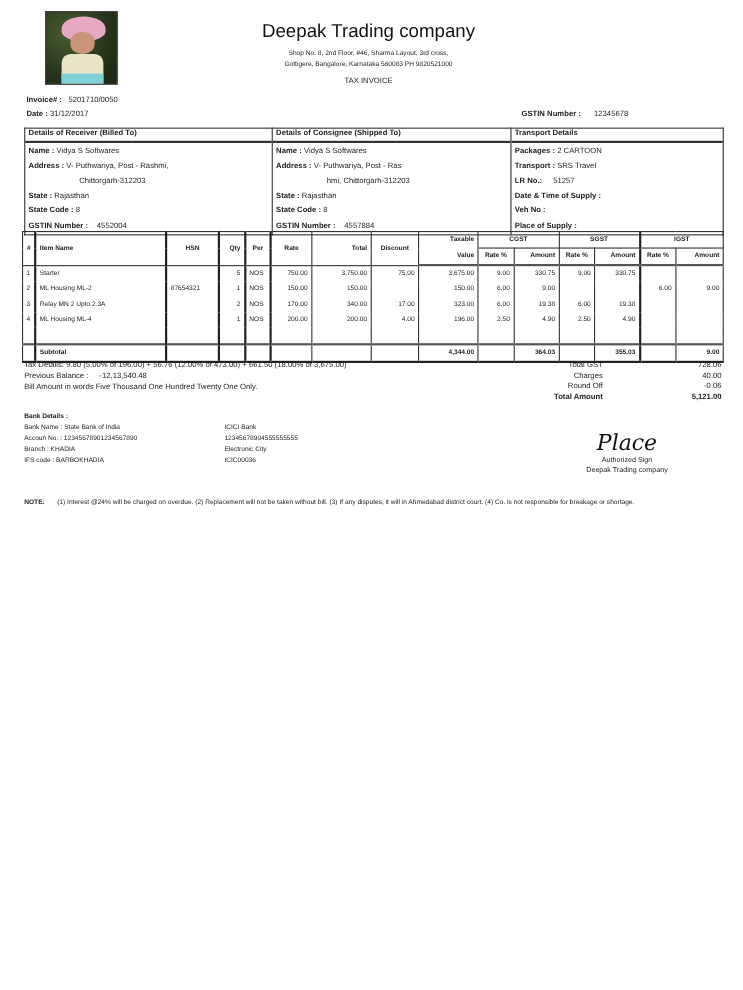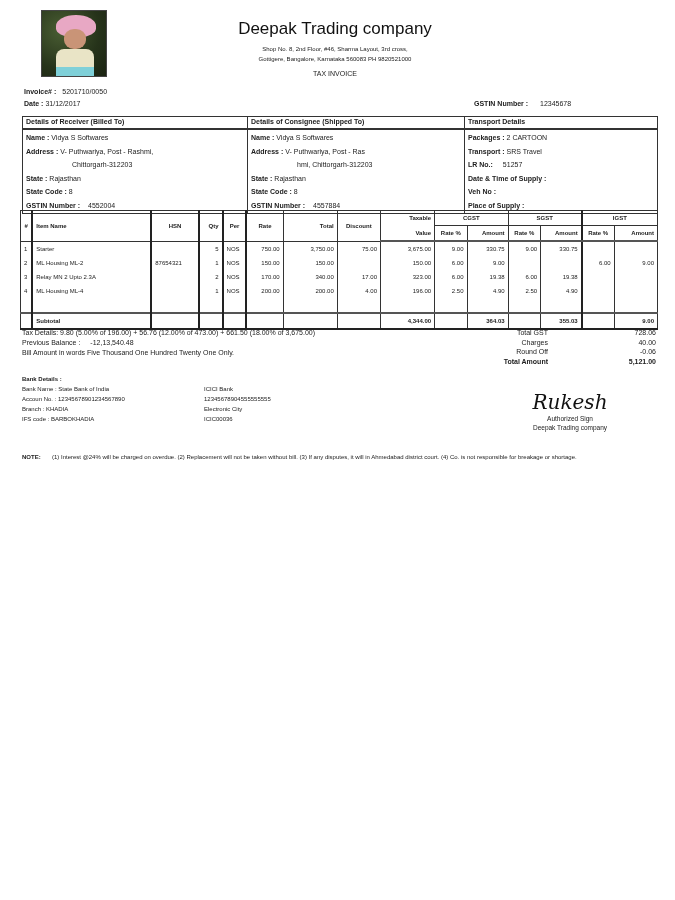--- a/index.html
+++ b/index.html
@@ -296,20 +296,20 @@
   <div>IFS code : BARBOKHADIA</div>
   <div class="col2">
     <div>ICICI Bank</div>
     <div>12345678904555555555</div>
     <div>Electronic City</div>
     <div>ICIC00036</div>
   </div>
 </div>
 
 <div class="abs sign">
-  <div class="sig">Rukesh</div>
+  <div class="sig">Place</div>
   <div>Authorized Sign</div>
   <div>Deepak Trading company</div>
 </div>
 
 <div class="abs note">
   <span class="nl">NOTE:</span><span class="nt">(1) Interest @24% will be charged on overdue. (2) Replacement will not be taken without bill. (3) If any disputes, it will in Ahmedabad district court. (4) Co. is not responsible for breakage or shortage.</span>
 </div>
 
 </body></html>

